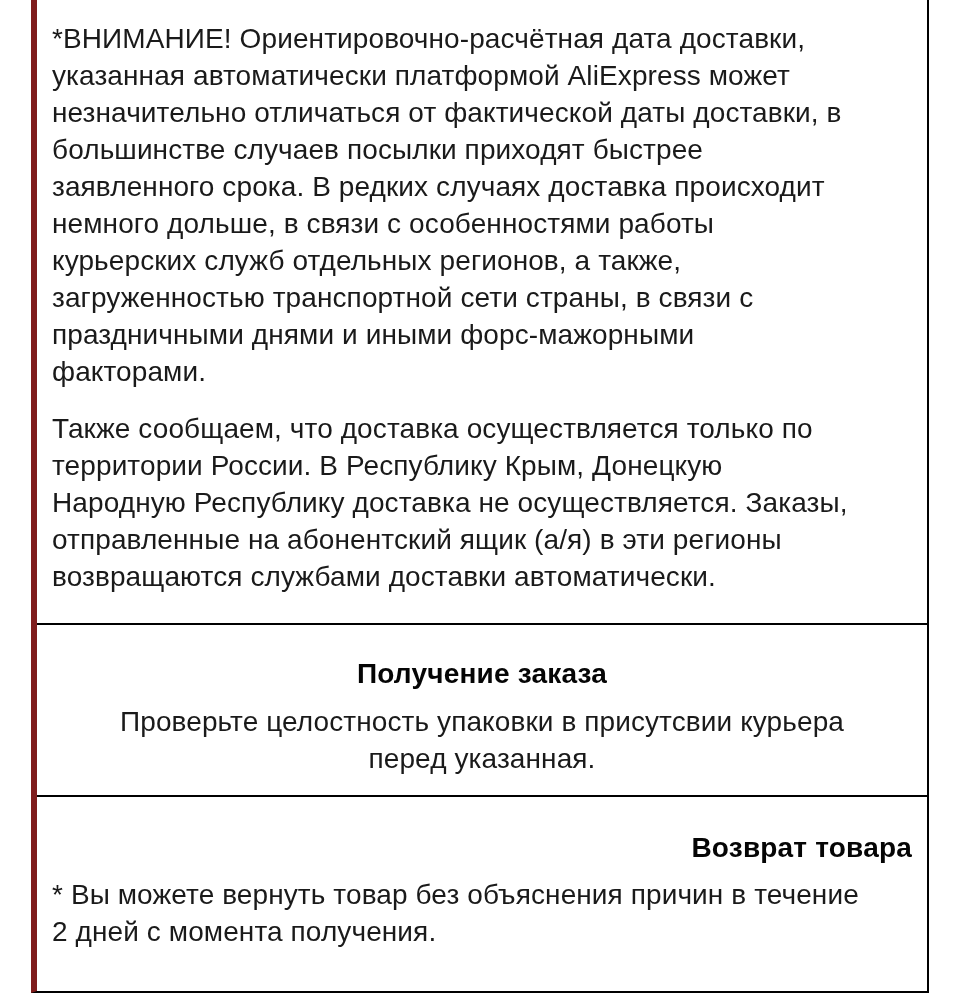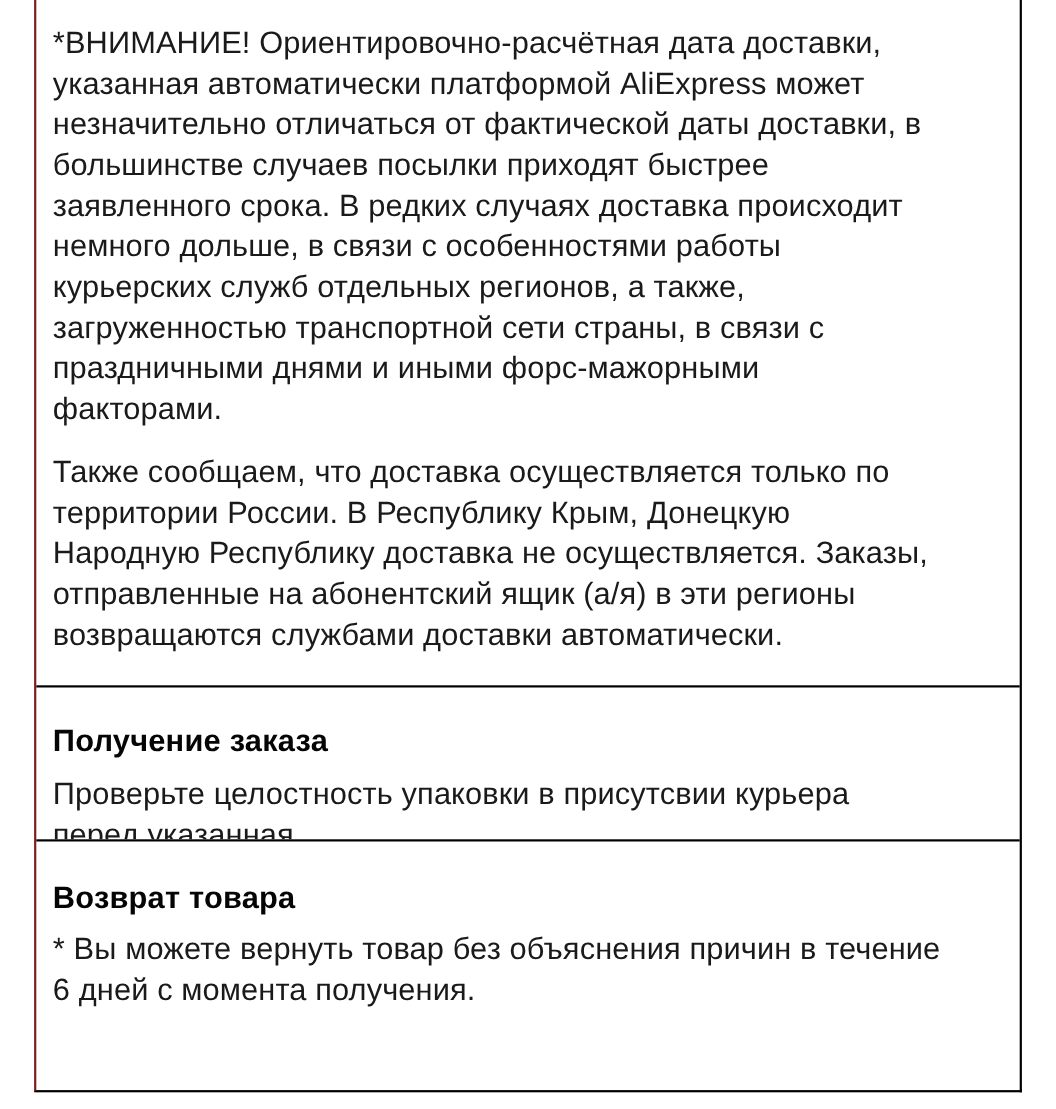--- a/index.html
+++ b/index.html
@@ -15,38 +15,39 @@
     font-family: "Liberation Sans", "DejaVu Sans", sans-serif;
     -webkit-font-smoothing: antialiased;
   }
   .panel {
     position: absolute;
     top: 0;
     left: 31px;
     width: 898px;
     height: 993px;
     box-sizing: border-box;
-    border-left: 2px solid #7f1d1d;
+    border-left: 6px solid #7f1d1d;
     border-right: 2px solid #000000;
     border-bottom: 2px solid #000000;
     background: #ffffff;
   }
   .row {
     box-sizing: border-box;
     overflow: hidden;
   }
   .row-notice {
     height: 625px;
     border-bottom: 2px solid #000000;
     padding: 20px 15px 0 15px;
   }
   .row-receipt {
-    height: 140px;
+    height: 172px;
     border-bottom: 2px solid #000000;
     padding: 30px 15px 0 15px;
+    text-align: center;
   }
   .row-return {
     height: 182px;
     padding: 32px 15px 0 15px;
   }
   .para {
     margin: 0;
     font-size: 28px;
     line-height: 37px;
     color: #1a1a1a;
@@ -59,20 +60,21 @@
   .row-title {
     margin: 0 0 11px 0;
     font-size: 28px;
     line-height: 37px;
     font-weight: 700;
     color: #050505;
     letter-spacing: 0.2px;
   }
   .row-return .row-title {
     margin-bottom: 10px;
+    text-align: right;
   }
 </style>
 </head>
 <body>
 
 <div class="panel">
 
   <section class="row row-notice">
     <p class="para">*ВНИМАНИЕ! Ориентировочно-расчётная дата доставки,
 указанная автоматически платформой AliExpress может
@@ -93,16 +95,16 @@
 
   <section class="row row-receipt">
     <h2 class="row-title">Получение заказа</h2>
     <p class="para">Проверьте целостность упаковки в присутсвии курьера
 перед указанная.</p>
   </section>
 
   <section class="row row-return">
     <h2 class="row-title">Возврат товара</h2>
     <p class="para">* Вы можете вернуть товар без объяснения причин в течение
-6 дней с момента получения.</p>
+2 дней с момента получения.</p>
   </section>
 
 </div>
 
 </body></html>

